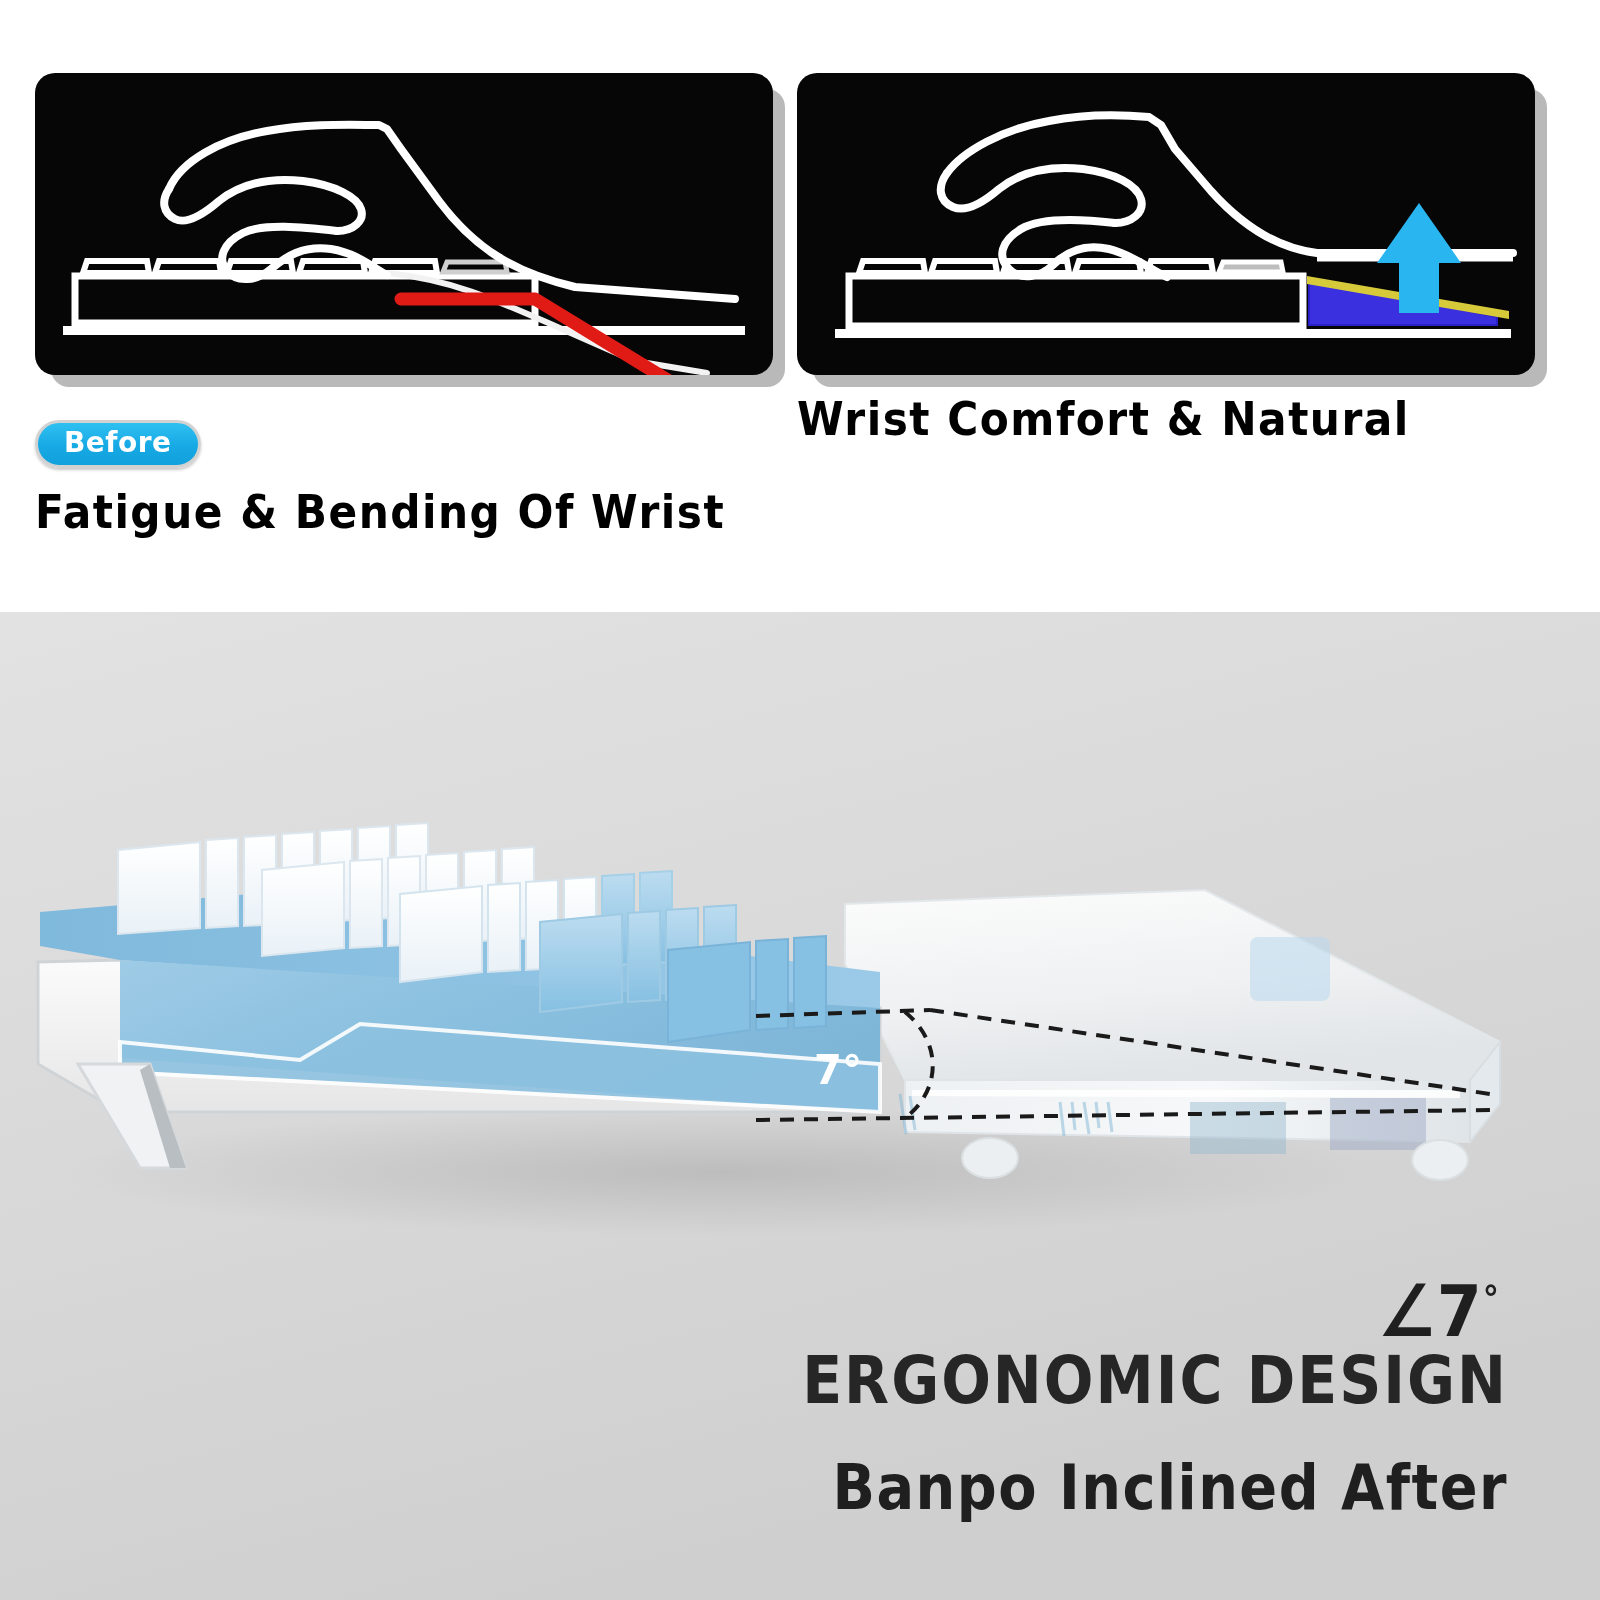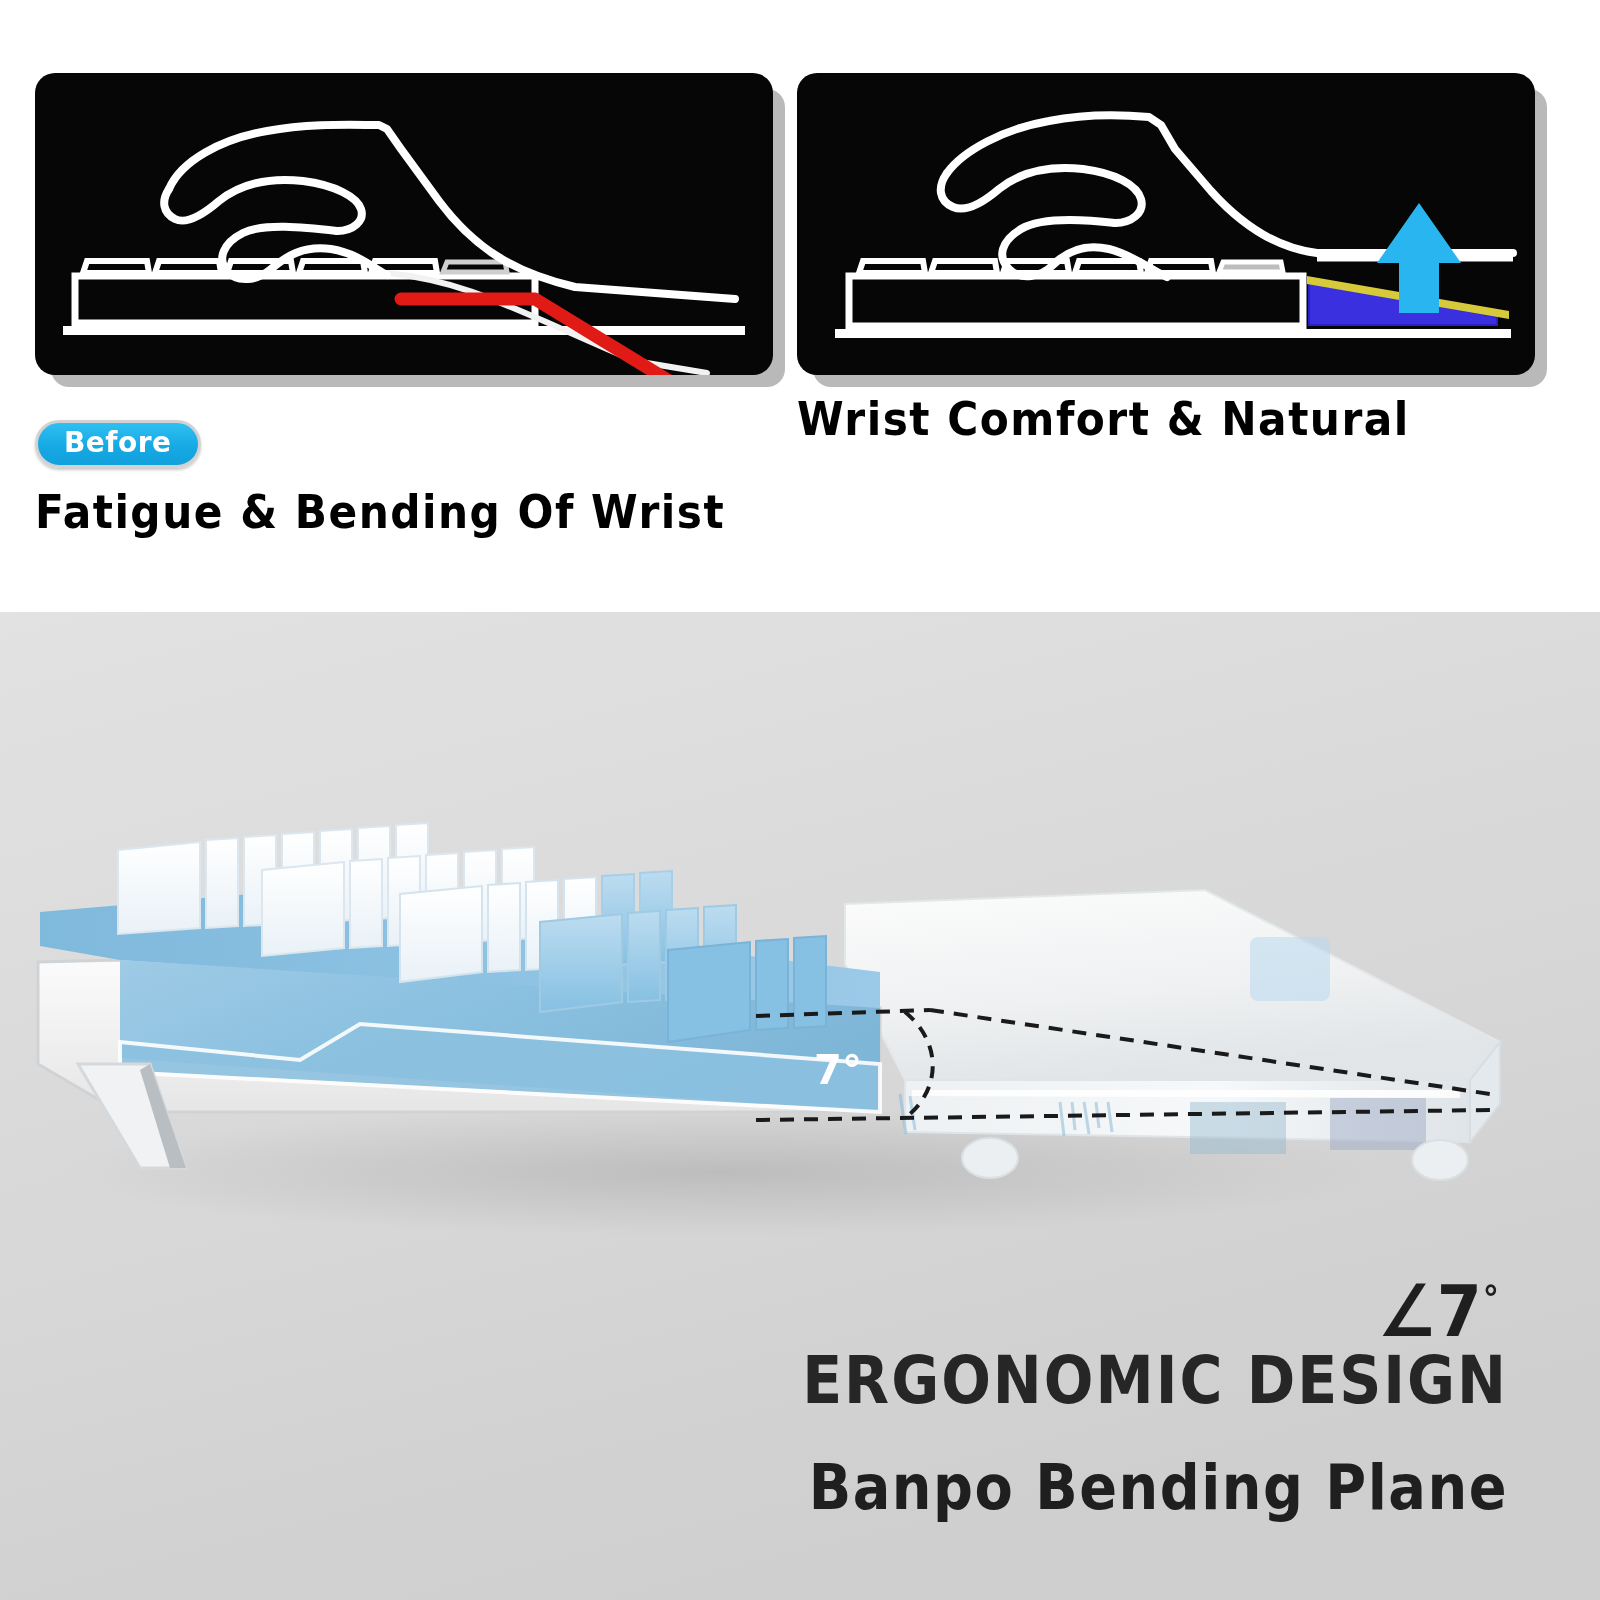--- a/index.html
+++ b/index.html
@@ -342,14 +342,14 @@
         <path d="M905 400 C942 430 942 478 905 506" stroke="#1a1a1a" stroke-width="4" stroke-dasharray="12 9" fill="none"></path>
         <text x="838" y="472" font-family="DejaVu Sans, sans-serif" font-size="40" font-weight="bold" fill="#ffffff" text-anchor="middle">7°</text>
       </g>
     </g>
   </svg>
 
   <div id="angle-badge">
     <span>∠</span><span>7</span><span class="deg">°</span>
   </div>
   <div id="headline">ERGONOMIC DESIGN</div>
-  <div id="subhead">Banpo Bending Plane</div>
+  <div id="subhead">Banpo Inclined After</div>
 </div>
 
 </body></html>

